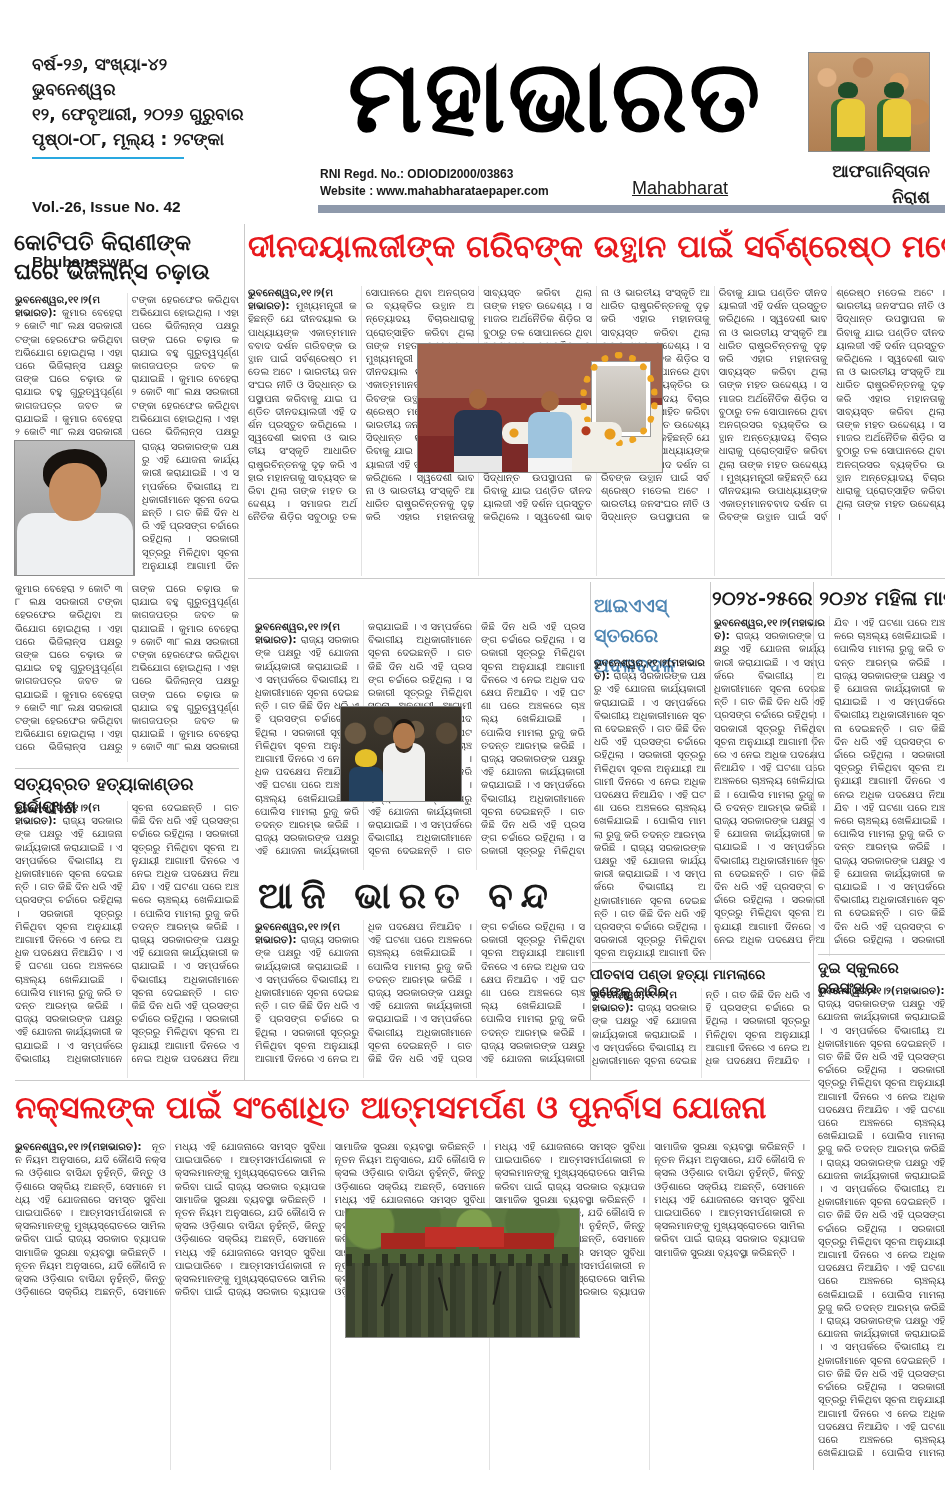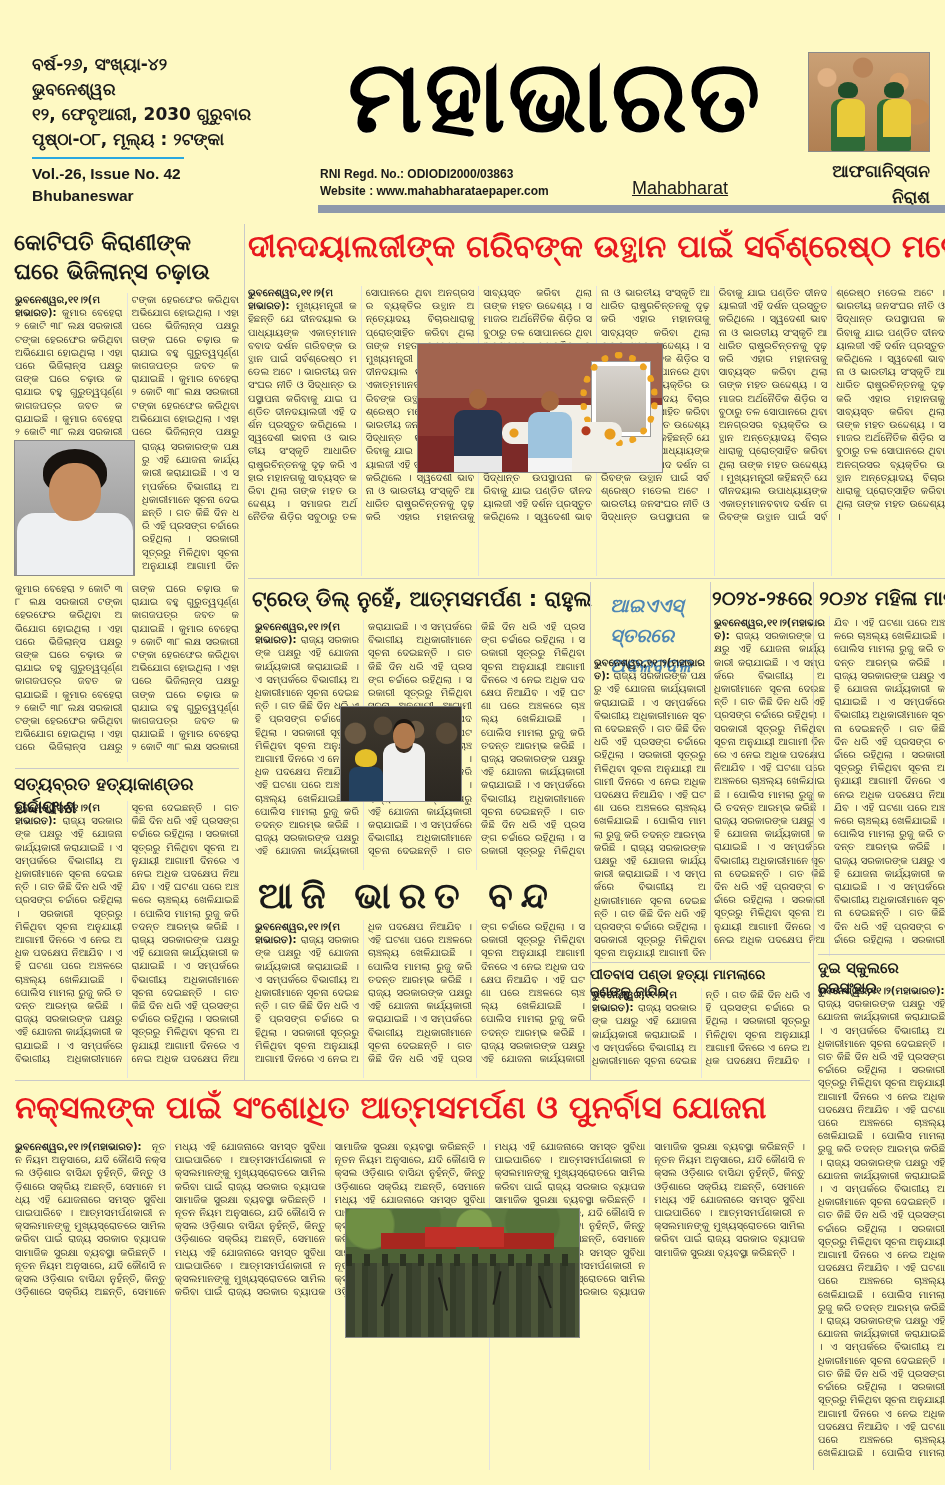--- a/index.html
+++ b/index.html
@@ -1,27 +1,27 @@
 <!DOCTYPE html>
 <html><head>
 <meta charset="utf-8">
 <style>
   * { margin:0; padding:0; box-sizing:border-box; }
   html,body { background:#e9e9e9; }
   body { font-family:"DejaVu Sans", sans-serif; }
   .page {
     position:relative; width:945px; height:1485px; margin:0 auto;
-    background:#fef9c3; overflow:hidden; color:#1a1a1a;
+    background:#ffffff; overflow:hidden; color:#1a1a1a;
   }
   .abs { position:absolute; }
 
   
   .info-odia div { font-size:17px; font-weight:bold; line-height:25px; }
   .blue-rule { width:152px; height:2px; background:#29a8e0; margin:5px 0 6px 0; }
-  .info-en div { font-size:15.5px; font-weight:bold; line-height:22px; font-family:"Liberation Sans", sans-serif; }
+  .info-en div { font-size:15.5px; font-weight:bold; line-height:22px; font-family:"Liberation Sans", sans-serif;margin-top:33px; }
   .masthead { font-size:100px; font-weight:900; letter-spacing:2px; line-height:110px;
               color:#000; text-align:center; white-space:nowrap;
               text-shadow:0 0 2px #fff; }
   .rni div { font-size:12px; font-weight:bold; line-height:17px; font-family:"Liberation Sans", sans-serif; }
   .mast-en { font-size:18px; font-weight:normal; text-decoration:underline; font-family:"Liberation Sans", sans-serif; }
   .header-bar { background:#8e99ab; }
   .cricket-cap { font-size:17px; font-weight:bold; text-align:right; line-height:26px; }
 
   
   .hl { font-weight:bold; }
@@ -122,21 +122,21 @@
   .rifle { position:absolute; width:2px; height:34px; background:#1d1d18; }
 </style>
 </head>
 <body>
 
 <div class="page">
 
   <div class="abs info-odia" style="left:32px; top:52px; width:270px;">
     <div>ବର୍ଷ-୨୬, ସଂଖ୍ୟା-୪୨</div>
     <div>ଭୁବନେଶ୍ୱର</div>
-    <div>୧୨, ଫେବୃଆରୀ, 2030 ଗୁରୁବାର</div>
+    <div>୧୨, ଫେବୃଆରୀ, ୨୦୨୬ ଗୁରୁବାର</div>
     <div>ପୃଷ୍ଠା-୦୮, ମୂଲ୍ୟ : ୨ଟଙ୍କା</div>
     <div class="blue-rule"></div>
   </div>
   <div class="abs info-en" style="left:32px; top:163px; width:270px;">
     <div>Vol.-26, Issue No. 42</div>
     <div>Bhubaneswar</div>
   </div>
 
   <div class="abs masthead" style="left:290px; top:42px; width:530px;">ମହାଭାରତ</div>
 
@@ -207,39 +207,38 @@
         <div class="cer-man1-body"></div>
     </div>
     <div class="cer-man" style="left:110px; bottom:0;">
       <div class="cer-head"></div>
         <div class="cer-man2-body"></div>
     </div>
   </div>
 
   <div class="abs hline" style="left:248px; top:578px; width:697px;"></div>
 
-  <div class="abs hl" style="left:252px; top:586px; width:334px; font-size:21px; line-height:26px; white-space:nowrap;">ଟ୍ରେଡ୍ ଡିଲ୍ ନୁହେଁ, ଆତ୍ମସମର୍ପଣ : ରାହୁଲ</div>
   <div class="abs body-txt cols3" style="left:255px; top:620px; width:330px; height:250px;">
     <b>ଭୁବନେଶ୍ୱର,୧୧।୨(ମହାଭାରତ): </b><span>ରାଜ୍ୟ ସରକାରଙ୍କ ପକ୍ଷରୁ ଏହି ଯୋଜନା କାର୍ଯ୍ୟକାରୀ କରାଯାଇଛି । ଏ ସମ୍ପର୍କରେ ବିଭାଗୀୟ ଅଧିକାରୀମାନେ ସୂଚନା ଦେଇଛନ୍ତି । ଗତ କିଛି ଦିନ ଧରି ଏହି ପ୍ରସଙ୍ଗ ଚର୍ଚ୍ଚାରେ ରହିଥିଲା । ସରକାରୀ ସୂତ୍ରରୁ ମିଳିଥିବା ସୂଚନା ଅନୁଯାୟୀ ଆଗାମୀ ଦିନରେ ଏ ନେଇ ଅଧିକ ପଦକ୍ଷେପ ନିଆଯିବ । ଏହି ଘଟଣା ପରେ ଅଞ୍ଚଳରେ ଚାଞ୍ଚଲ୍ୟ ଖେଳିଯାଇଛି । ପୋଲିସ ମାମଲା ରୁଜୁ କରି ତଦନ୍ତ ଆରମ୍ଭ କରିଛି । ରାଜ୍ୟ ସରକାରଙ୍କ ପକ୍ଷରୁ ଏହି ଯୋଜନା କାର୍ଯ୍ୟକାରୀ କରାଯାଇଛି । ଏ ସମ୍ପର୍କରେ ବିଭାଗୀୟ ଅଧିକାରୀମାନେ ସୂଚନା ଦେଇଛନ୍ତି । ଗତ କିଛି ଦିନ ଧରି ଏହି ପ୍ରସଙ୍ଗ ଚର୍ଚ୍ଚାରେ ରହିଥିଲା । ସରକାରୀ ସୂତ୍ରରୁ ମିଳିଥିବା ସୂଚନା ଅନୁଯାୟୀ ଆଗାମୀ ଦିନରେ ଏ ନେଇ ଅଧିକ ପଦକ୍ଷେପ ନିଆଯିବ । ଏହି ଘଟଣା ପରେ ଅଞ୍ଚଳରେ ଚାଞ୍ଚଲ୍ୟ ଖେଳିଯାଇଛି । ପୋଲିସ ମାମଲା ରୁଜୁ କରି ତଦନ୍ତ ଆରମ୍ଭ କରିଛି । ରାଜ୍ୟ ସରକାରଙ୍କ ପକ୍ଷରୁ ଏହି ଯୋଜନା କାର୍ଯ୍ୟକାରୀ କରାଯାଇଛି । ଏ ସମ୍ପର୍କରେ ବିଭାଗୀୟ ଅଧିକାରୀମାନେ ସୂଚନା ଦେଇଛନ୍ତି । ଗତ କିଛି ଦିନ ଧରି ଏହି ପ୍ରସଙ୍ଗ ଚର୍ଚ୍ଚାରେ ରହିଥିଲା । ସରକାରୀ ସୂତ୍ରରୁ ମିଳିଥିବା ସୂଚନା ଅନୁଯାୟୀ ଆଗାମୀ ଦିନରେ ଏ ନେଇ ଅଧିକ ପଦକ୍ଷେପ ନିଆଯିବ । ଏହି ଘଟଣା ପରେ ଅଞ୍ଚଳରେ ଚାଞ୍ଚଲ୍ୟ ଖେଳିଯାଇଛି । ପୋଲିସ ମାମଲା ରୁଜୁ କରି ତଦନ୍ତ ଆରମ୍ଭ କରିଛି । ରାଜ୍ୟ ସରକାରଙ୍କ ପକ୍ଷରୁ ଏହି ଯୋଜନା କାର୍ଯ୍ୟକାରୀ କରାଯାଇଛି । ଏ ସମ୍ପର୍କରେ ବିଭାଗୀୟ ଅଧିକାରୀମାନେ ସୂଚନା ଦେଇଛନ୍ତି । ଗତ କିଛି ଦିନ ଧରି ଏହି ପ୍ରସଙ୍ଗ ଚର୍ଚ୍ଚାରେ ରହିଥିଲା । ସରକାରୀ ସୂତ୍ରରୁ ମିଳିଥିବା ସୂଚନା ଅନୁଯାୟୀ ଆଗାମୀ ଦିନରେ ଏ ନେଇ ଅଧିକ ପଦକ୍ଷେପ ନିଆଯିବ । ଏହି ଘଟଣା ପରେ ଅଞ୍ଚଳରେ ଚାଞ୍ଚଲ୍ୟ ଖେଳିଯାଇଛି । ପୋଲିସ ମାମଲା ରୁଜୁ କରି ତଦନ୍ତ ଆରମ୍ଭ କରିଛି । ରାଜ୍ୟ ସରକାରଙ୍କ ପକ୍ଷରୁ ଏହି ଯୋଜନା କାର୍ଯ୍ୟକାରୀ କରାଯାଇଛି । ଏ ସମ୍ପର୍କରେ ବିଭାଗୀୟ ଅଧିକାରୀମାନେ ସୂଚନା ଦେଇଛନ୍ତି । ଗତ କିଛି ଦିନ ଧରି ଏହି ପ୍ରସଙ୍ଗ ଚର୍ଚ୍ଚାରେ ରହିଥିଲା । ସରକାରୀ ସୂତ୍ରରୁ ମିଳିଥିବା ସୂଚନା ଅନୁଯାୟୀ ଆଗାମୀ ଦିନରେ ଏ ନେଇ ଅଧିକ ପଦକ୍ଷେପ ନିଆଯିବ । ଏହି ଘଟଣା ପରେ ଅଞ୍ଚଳରେ ଚାଞ୍ଚଲ୍ୟ ଖେଳିଯାଇଛି । ପୋଲିସ ମାମଲା ରୁଜୁ କରି ତଦନ୍ତ ଆରମ୍ଭ କରିଛି । ରାଜ୍ୟ ସରକାରଙ୍କ ପକ୍ଷରୁ ଏହି ଯୋଜନା କାର୍ଯ୍ୟକାରୀ କରାଯାଇଛି । ଏ ସମ୍ପର୍କରେ ବିଭାଗୀୟ ଅଧିକାରୀମାନେ ସୂଚନା ଦେଇଛନ୍ତି । ଗତ କିଛି ଦିନ ଧରି ଏହି ପ୍ରସଙ୍ଗ ଚର୍ଚ୍ଚାରେ ରହିଥିଲା । ସରକାରୀ ସୂତ୍ରରୁ ମିଳିଥିବା ସୂଚନା ଅନୁଯାୟୀ ଆଗାମୀ ଦିନରେ ଏ ନେଇ ଅଧିକ ପଦକ୍ଷେପ ନିଆଯିବ । ଏହି ଘଟଣା ପରେ ଅଞ୍ଚଳରେ ଚାଞ୍ଚଲ୍ୟ ଖେଳିଯାଇଛି । ପୋଲିସ ମାମଲା ରୁଜୁ କରି ତଦନ୍ତ ଆରମ୍ଭ କରିଛି । </span>
   </div>
   <div class="abs photo ph-rahul" style="left:340px; top:706px; width:122px; height:96px;">
     <div class="rah-left-body"></div>
     <div class="rah-turban"></div>
     <div class="rah-center"></div>
     <div class="rah-head"></div>
   </div>
 
   <div class="abs hl" style="left:258px; top:876px; width:324px; font-size:36px; line-height:40px; letter-spacing:8px; white-space:nowrap;">ଆଜି ଭାରତ ବନ୍ଦ</div>
   <div class="abs body-txt cols3" style="left:255px; top:920px; width:330px; height:158px;">
     <b>ଭୁବନେଶ୍ୱର,୧୧।୨(ମହାଭାରତ): </b><span>ରାଜ୍ୟ ସରକାରଙ୍କ ପକ୍ଷରୁ ଏହି ଯୋଜନା କାର୍ଯ୍ୟକାରୀ କରାଯାଇଛି । ଏ ସମ୍ପର୍କରେ ବିଭାଗୀୟ ଅଧିକାରୀମାନେ ସୂଚନା ଦେଇଛନ୍ତି । ଗତ କିଛି ଦିନ ଧରି ଏହି ପ୍ରସଙ୍ଗ ଚର୍ଚ୍ଚାରେ ରହିଥିଲା । ସରକାରୀ ସୂତ୍ରରୁ ମିଳିଥିବା ସୂଚନା ଅନୁଯାୟୀ ଆଗାମୀ ଦିନରେ ଏ ନେଇ ଅଧିକ ପଦକ୍ଷେପ ନିଆଯିବ । ଏହି ଘଟଣା ପରେ ଅଞ୍ଚଳରେ ଚାଞ୍ଚଲ୍ୟ ଖେଳିଯାଇଛି । ପୋଲିସ ମାମଲା ରୁଜୁ କରି ତଦନ୍ତ ଆରମ୍ଭ କରିଛି । ରାଜ୍ୟ ସରକାରଙ୍କ ପକ୍ଷରୁ ଏହି ଯୋଜନା କାର୍ଯ୍ୟକାରୀ କରାଯାଇଛି । ଏ ସମ୍ପର୍କରେ ବିଭାଗୀୟ ଅଧିକାରୀମାନେ ସୂଚନା ଦେଇଛନ୍ତି । ଗତ କିଛି ଦିନ ଧରି ଏହି ପ୍ରସଙ୍ଗ ଚର୍ଚ୍ଚାରେ ରହିଥିଲା । ସରକାରୀ ସୂତ୍ରରୁ ମିଳିଥିବା ସୂଚନା ଅନୁଯାୟୀ ଆଗାମୀ ଦିନରେ ଏ ନେଇ ଅଧିକ ପଦକ୍ଷେପ ନିଆଯିବ । ଏହି ଘଟଣା ପରେ ଅଞ୍ଚଳରେ ଚାଞ୍ଚଲ୍ୟ ଖେଳିଯାଇଛି । ପୋଲିସ ମାମଲା ରୁଜୁ କରି ତଦନ୍ତ ଆରମ୍ଭ କରିଛି । ରାଜ୍ୟ ସରକାରଙ୍କ ପକ୍ଷରୁ ଏହି ଯୋଜନା କାର୍ଯ୍ୟକାରୀ କରାଯାଇଛି । ଏ ସମ୍ପର୍କରେ ବିଭାଗୀୟ ଅଧିକାରୀମାନେ ସୂଚନା ଦେଇଛନ୍ତି । ଗତ କିଛି ଦିନ ଧରି ଏହି ପ୍ରସଙ୍ଗ ଚର୍ଚ୍ଚାରେ ରହିଥିଲା । ସରକାରୀ ସୂତ୍ରରୁ ମିଳିଥିବା ସୂଚନା ଅନୁଯାୟୀ ଆଗାମୀ ଦିନରେ ଏ ନେଇ ଅଧିକ ପଦକ୍ଷେପ ନିଆଯିବ । ଏହି ଘଟଣା ପରେ ଅଞ୍ଚଳରେ ଚାଞ୍ଚଲ୍ୟ ଖେଳିଯାଇଛି । ପୋଲିସ ମାମଲା ରୁଜୁ କରି ତଦନ୍ତ ଆରମ୍ଭ କରିଛି । ରାଜ୍ୟ ସରକାରଙ୍କ ପକ୍ଷରୁ ଏହି ଯୋଜନା କାର୍ଯ୍ୟକାରୀ କରାଯାଇଛି । ଏ ସମ୍ପର୍କରେ ବିଭାଗୀୟ ଅଧିକାରୀମାନେ ସୂଚନା ଦେଇଛନ୍ତି । ଗତ କିଛି ଦିନ ଧରି ଏହି ପ୍ରସଙ୍ଗ ଚର୍ଚ୍ଚାରେ ରହିଥିଲା । ସରକାରୀ ସୂତ୍ରରୁ ମିଳିଥିବା ସୂଚନା ଅନୁଯାୟୀ ଆଗାମୀ ଦିନରେ ଏ ନେଇ ଅଧିକ ପଦକ୍ଷେପ ନିଆଯିବ । ଏହି ଘଟଣା ପରେ ଅଞ୍ଚଳରେ ଚାଞ୍ଚଲ୍ୟ ଖେଳିଯାଇଛି । ପୋଲିସ ମାମଲା ରୁଜୁ କରି ତଦନ୍ତ ଆରମ୍ଭ କରିଛି । </span>
   </div>
 
   <div class="abs vline" style="left:590px; top:582px; height:498px;"></div>
 
-  <div class="abs hl hl-blue" style="left:610px; top:590px; width:112px; font-size:19px; line-height:30px;font-style:italic;">
+  <div class="abs hl hl-blue" style="left:594px; top:590px; width:112px; font-size:19px; line-height:30px;">
     <div>ଆଇଏଏସ୍ ସ୍ତରରେ</div>
     <div>ଅଦଳବଦଳ</div>
   </div>
   <div class="abs body-txt" style="left:594px; top:656px; width:112px; height:304px; column-count:1;">
     <b>ଭୁବନେଶ୍ୱର,୧୧।୨(ମହାଭାରତ): </b><span>ରାଜ୍ୟ ସରକାରଙ୍କ ପକ୍ଷରୁ ଏହି ଯୋଜନା କାର୍ଯ୍ୟକାରୀ କରାଯାଇଛି । ଏ ସମ୍ପର୍କରେ ବିଭାଗୀୟ ଅଧିକାରୀମାନେ ସୂଚନା ଦେଇଛନ୍ତି । ଗତ କିଛି ଦିନ ଧରି ଏହି ପ୍ରସଙ୍ଗ ଚର୍ଚ୍ଚାରେ ରହିଥିଲା । ସରକାରୀ ସୂତ୍ରରୁ ମିଳିଥିବା ସୂଚନା ଅନୁଯାୟୀ ଆଗାମୀ ଦିନରେ ଏ ନେଇ ଅଧିକ ପଦକ୍ଷେପ ନିଆଯିବ । ଏହି ଘଟଣା ପରେ ଅଞ୍ଚଳରେ ଚାଞ୍ଚଲ୍ୟ ଖେଳିଯାଇଛି । ପୋଲିସ ମାମଲା ରୁଜୁ କରି ତଦନ୍ତ ଆରମ୍ଭ କରିଛି । ରାଜ୍ୟ ସରକାରଙ୍କ ପକ୍ଷରୁ ଏହି ଯୋଜନା କାର୍ଯ୍ୟକାରୀ କରାଯାଇଛି । ଏ ସମ୍ପର୍କରେ ବିଭାଗୀୟ ଅଧିକାରୀମାନେ ସୂଚନା ଦେଇଛନ୍ତି । ଗତ କିଛି ଦିନ ଧରି ଏହି ପ୍ରସଙ୍ଗ ଚର୍ଚ୍ଚାରେ ରହିଥିଲା । ସରକାରୀ ସୂତ୍ରରୁ ମିଳିଥିବା ସୂଚନା ଅନୁଯାୟୀ ଆଗାମୀ ଦିନରେ ଏ ନେଇ ଅଧିକ ପଦକ୍ଷେପ ନିଆଯିବ । ଏହି ଘଟଣା ପରେ ଅଞ୍ଚଳରେ ଚାଞ୍ଚଲ୍ୟ ଖେଳିଯାଇଛି । ପୋଲିସ ମାମଲା ରୁଜୁ କରି ତଦନ୍ତ ଆରମ୍ଭ କରିଛି । ରାଜ୍ୟ ସରକାରଙ୍କ ପକ୍ଷରୁ ଏହି ଯୋଜନା କାର୍ଯ୍ୟକାରୀ କରାଯାଇଛି । ଏ ସମ୍ପର୍କରେ ବିଭାଗୀୟ ଅଧିକାରୀମାନେ ସୂଚନା ଦେଇଛନ୍ତି । ଗତ କିଛି ଦିନ ଧରି ଏହି ପ୍ରସଙ୍ଗ ଚର୍ଚ୍ଚାରେ ରହିଥିଲା । ସରକାରୀ ସୂତ୍ରରୁ ମିଳିଥିବା ସୂଚନା ଅନୁଯାୟୀ ଆଗାମୀ ଦିନରେ ଏ ନେଇ ଅଧିକ ପଦକ୍ଷେପ ନିଆଯିବ । ଏହି ଘଟଣା ପରେ ଅଞ୍ଚଳରେ ଚାଞ୍ଚଲ୍ୟ ଖେଳିଯାଇଛି । ପୋଲିସ ମାମଲା ରୁଜୁ କରି ତଦନ୍ତ ଆରମ୍ଭ କରିଛି । </span>
   </div>
 
   <div class="abs vline" style="left:710px; top:582px; height:378px;"></div>
 
   <div class="abs hl" style="left:712px; top:586px; width:233px; font-size:19.5px; line-height:25px; white-space:nowrap;">୨୦୨୪-୨୫ରେ ୨୦୬୪ ମହିଳା ମାମଲା</div>

